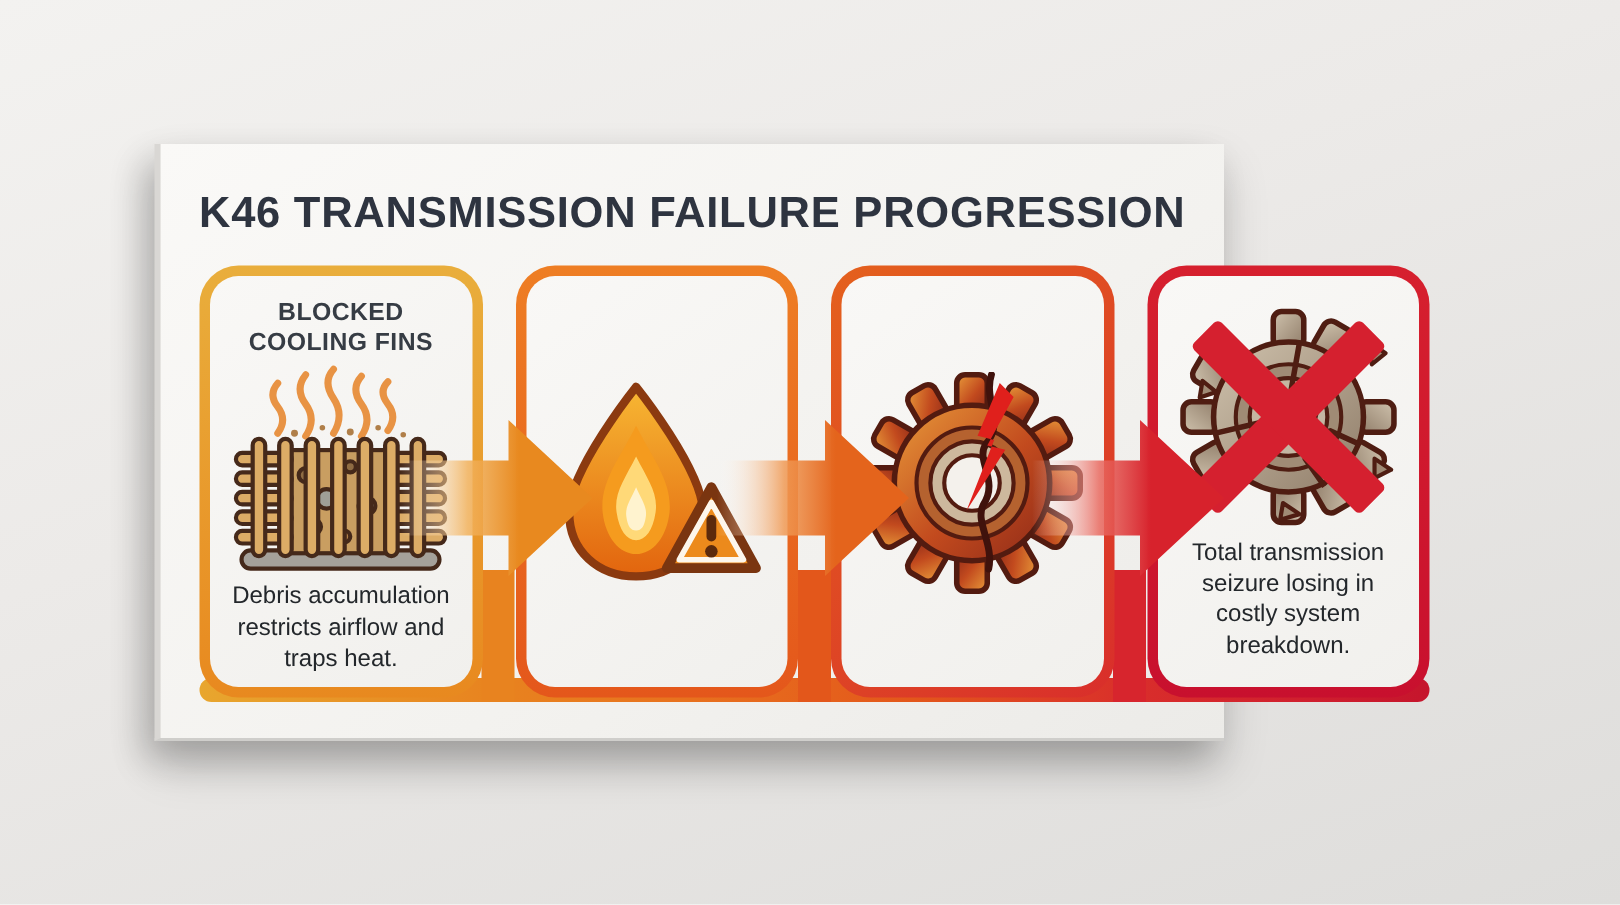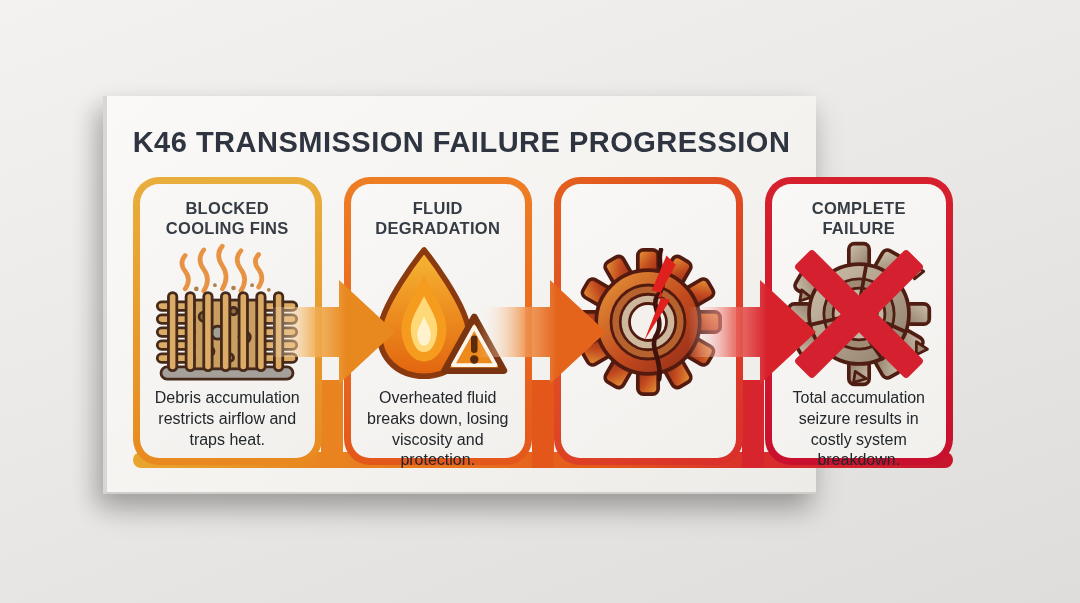--- a/index.html
+++ b/index.html
@@ -124,42 +124,40 @@
               <circle cx="130" cy="49" r="2"></circle>
             </g>
           </svg>
         </div>
         <div class="card-desc">Debris accumulation restricts airflow and traps heat.</div>
       </div>
     </div>
 
     <div class="card g2">
       <div class="card-inner">
-        <div class="card-title">FLUID DEGRADATION</div>
         <div class="card-icon">
           <svg width="158" height="148" viewBox="0 0 170 150">
             <defs>
               <linearGradient id="dropGrad" x1="0" y1="0" x2="0" y2="1">
                 <stop offset="0" stop-color="#f7b733"></stop>
                   <stop offset="1" stop-color="#e2640e"></stop>
               </linearGradient>
             </defs>
             <path d="M70 6 C70 6 22 66 22 96 C22 124 43 142 70 142 C97 142 118 124 118 96 C118 66 70 6 70 6 Z" fill="url(#dropGrad)" stroke="#8b3a10" stroke-width="6" stroke-linejoin="round"></path>
             <path d="M70 34 C58 58 44 74 46 96 C48 114 58 126 70 126 C82 126 92 114 94 96 C96 74 82 58 70 34 Z" fill="#f59b1e"></path>
             <path d="M70 56 C62 72 54 82 56 96 C58 109 63 116 70 116 C77 116 82 109 84 96 C86 82 78 72 70 56 Z" fill="#ffd978"></path>
             <path d="M70 78 C66 87 62 92 63 99 C64 106 66 109 70 109 C74 109 76 106 77 99 C78 92 74 87 70 78 Z" fill="#fff3cf"></path>
             <g transform="translate(90,76)">
               <path d="M34 2 L66 60 L2 60 Z" fill="#ec8a1c" stroke="#7a3510" stroke-width="7" stroke-linejoin="round"></path>
               <path d="M34 13 L57 54 L11 54 Z" fill="none" stroke="#fdf6ec" stroke-width="4" stroke-linejoin="round"></path>
               <rect x="30.5" y="22" width="7" height="19" rx="3.5" fill="#5c2a0c"></rect>
               <circle cx="34" cy="48" r="4.5" fill="#5c2a0c"></circle>
             </g>
           </svg>
         </div>
-        <div class="card-desc">Overheated fluid breaks down, losing viscosity and protection.</div>
       </div>
     </div>
 
     <div class="card g3">
       <div class="card-inner">
         <div class="card-icon">
           <svg width="152" height="148" viewBox="0 0 160 160">
             <defs>
               <linearGradient id="gearGrad" x1="0" y1="0" x2="1" y2="1">
                 <stop offset="0" stop-color="#e89a3a"></stop>
@@ -189,21 +187,20 @@
               <path d="M14 -78 C8 -60 24 -44 10 -28 C2 -16 20 -2 8 16 C2 28 16 44 12 62" fill="none" stroke="#40120c" stroke-width="5" stroke-linecap="round"></path>
               <polygon points="20,-72 4,-34 16,-31 -4,20 24,-24 11,-27 30,-62" fill="#e0201c"></polygon>
             </g>
           </svg>
         </div>
       </div>
     </div>
 
     <div class="card g4">
       <div class="card-inner">
-        <div class="card-title">COMPLETE FAILURE</div>
         <div class="card-icon">
           <svg width="152" height="148" viewBox="0 0 160 160">
             <defs>
               <linearGradient id="brokenGrad" x1="0" y1="0" x2="1" y2="1">
                 <stop offset="0" stop-color="#cfc2ad"></stop>
                   <stop offset="1" stop-color="#8f7c68"></stop>
               </linearGradient>
             </defs>
             <g transform="translate(80 80)">
               <g fill="url(#brokenGrad)" stroke="#4f1d12" stroke-width="4" stroke-linejoin="round">
@@ -232,21 +229,21 @@
                 <polygon points="-4,62 8,70 -6,74"></polygon>
                 <polygon points="-62,-26 -52,-18 -64,-14"></polygon>
               </g>
             </g>
             <g fill="#d5202f">
               <rect x="66" y="-6" width="28" height="172" rx="4" transform="rotate(45 80 80)"></rect>
               <rect x="66" y="-6" width="28" height="172" rx="4" transform="rotate(-45 80 80)"></rect>
             </g>
           </svg>
         </div>
-        <div class="card-desc">Total accumulation seizure results in costly system breakdown.</div>
+        <div class="card-desc">Total transmission seizure losing in costly system breakdown.</div>
       </div>
     </div>
 
   </div>
 
   <svg class="flow-arrow a1" viewBox="0 0 130 112">
     <defs>
       <linearGradient id="ar1" x1="0" y1="0" x2="1" y2="0">
         <stop offset="0" stop-color="#ffffff" stop-opacity="0"></stop>
         <stop offset=".35" stop-color="#f2b25c" stop-opacity=".85"></stop>

